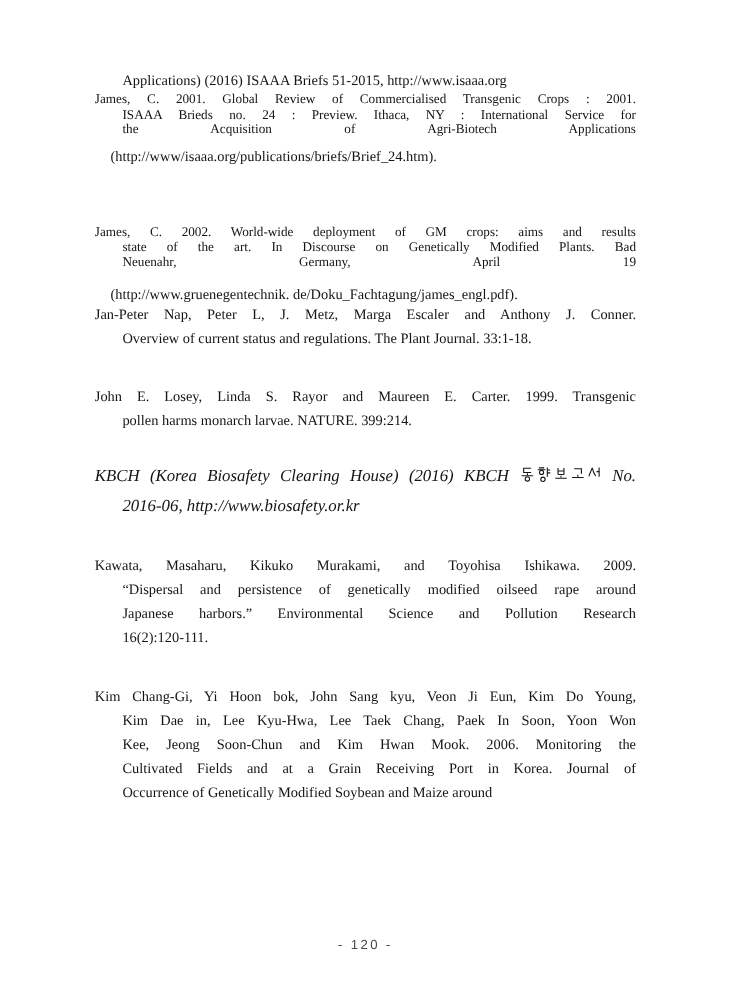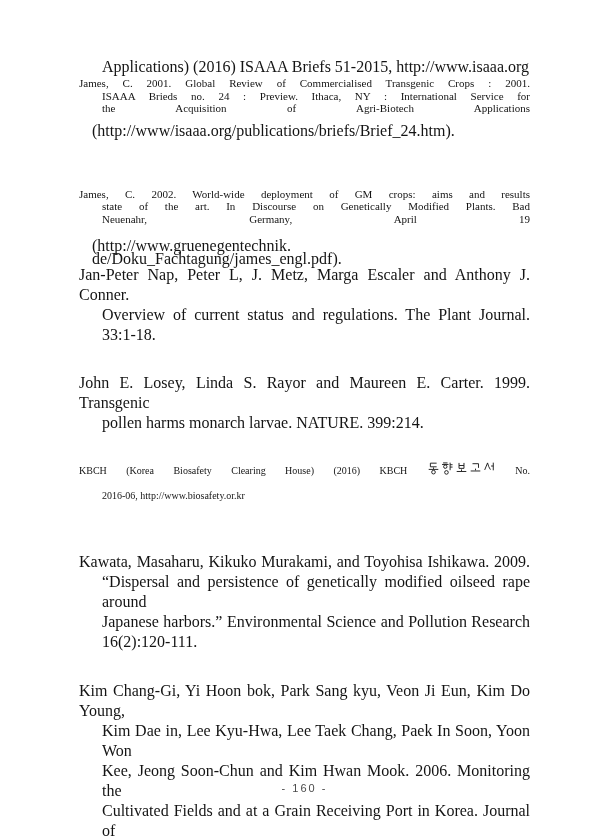--- a/index.html
+++ b/index.html
@@ -18,39 +18,39 @@
   .ref-line{
     display:block;
     text-align:justify;
     text-align-last:justify;
     padding-left:23px;
   }
   .ref-line:first-child{padding-left:0;}
   .ref-line:last-child{text-align-last:auto;}
   .ref.continuation .ref-line{padding-left:23px;}
 
-  .ref.normal{font-size:16px;line-height:20px;}
+  .ref.normal{font-size:12px;line-height:20px;}
   .ref.compact{font-size:11px;line-height:12.5px;}
-  .ref.large{font-size:10px;line-height:25px;}
+  .ref.large{font-size:14px;line-height:25px;font-style:italic;}
 
   .ref-url{
-    font-size:16px;line-height:13px;
+    font-size:12px;line-height:13px;
     padding-left:13px;
     text-align:left;
   }
 
   
   [data-name="ref-james-2001"]{margin-top:0;}
   [data-name="ref-james-2001"] .ref-url{margin-top:9px;}
   [data-name="ref-james-2002"]{margin-top:51px;}
   [data-name="ref-james-2002"] .ref-url{margin-top:14px;}
   [data-name="ref-jan-peter-nap-2003"]{}
   [data-name="ref-john-losey-1999"]{margin-top:28px;font-family:Liberation Serif, serif;}
   [data-name="ref-kbch-2016"]{margin-top:25px;}
-  [data-name="ref-kawata-2009"]{margin-top:44px;}
+  [data-name="ref-kawata-2009"]{margin-top:26px;}
   [data-name="ref-kim-chang-gi-2006"]{margin-top:29px;}
 
   .hangul{
     display:inline-flex;
     gap:1px;
     vertical-align:-1px;
   }
   .hangul-glyph{
     width:13px;height:13px;
     stroke:#141414;stroke-width:7;fill:none;
@@ -134,21 +134,21 @@
           </span> No.</div>
         <div class="ref-line" data-name="reference-line">2016-06, http://www.biosafety.or.kr</div>
       </div>
       <div class="ref normal" data-name="ref-kawata-2009">
         <div class="ref-line" data-name="reference-line">Kawata, Masaharu, Kikuko Murakami, and Toyohisa Ishikawa. 2009.</div>
         <div class="ref-line" data-name="reference-line">“Dispersal and persistence of genetically modified oilseed rape around</div>
         <div class="ref-line" data-name="reference-line">Japanese harbors.” Environmental Science and Pollution Research</div>
         <div class="ref-line" data-name="reference-line">16(2):120-111.</div>
       </div>
       <div class="ref normal" data-name="ref-kim-chang-gi-2006">
-        <div class="ref-line" data-name="reference-line">Kim Chang-Gi, Yi Hoon bok, Park Sang kyu, Veon Ji Eun, Kim Do Young,</div>
+        <div class="ref-line" data-name="reference-line">Kim Chang-Gi, Yi Hoon bok, John Sang kyu, Veon Ji Eun, Kim Do Young,</div>
         <div class="ref-line" data-name="reference-line">Kim Dae in, Lee Kyu-Hwa, Lee Taek Chang, Paek In Soon, Yoon Won</div>
         <div class="ref-line" data-name="reference-line">Kee, Jeong Soon-Chun and Kim Hwan Mook. 2006. Monitoring the</div>
         <div class="ref-line" data-name="reference-line">Cultivated Fields and at a Grain Receiving Port in Korea. Journal of</div>
         <div class="ref-line" data-name="reference-line">Occurrence of Genetically Modified Soybean and Maize around</div>
       </div>
     </div>
-  <div class="page-number" data-name="page-number">- 160 -</div>
+  <div class="page-number" data-name="page-number">- 120 -</div>
 </div>
 
 </body></html>

